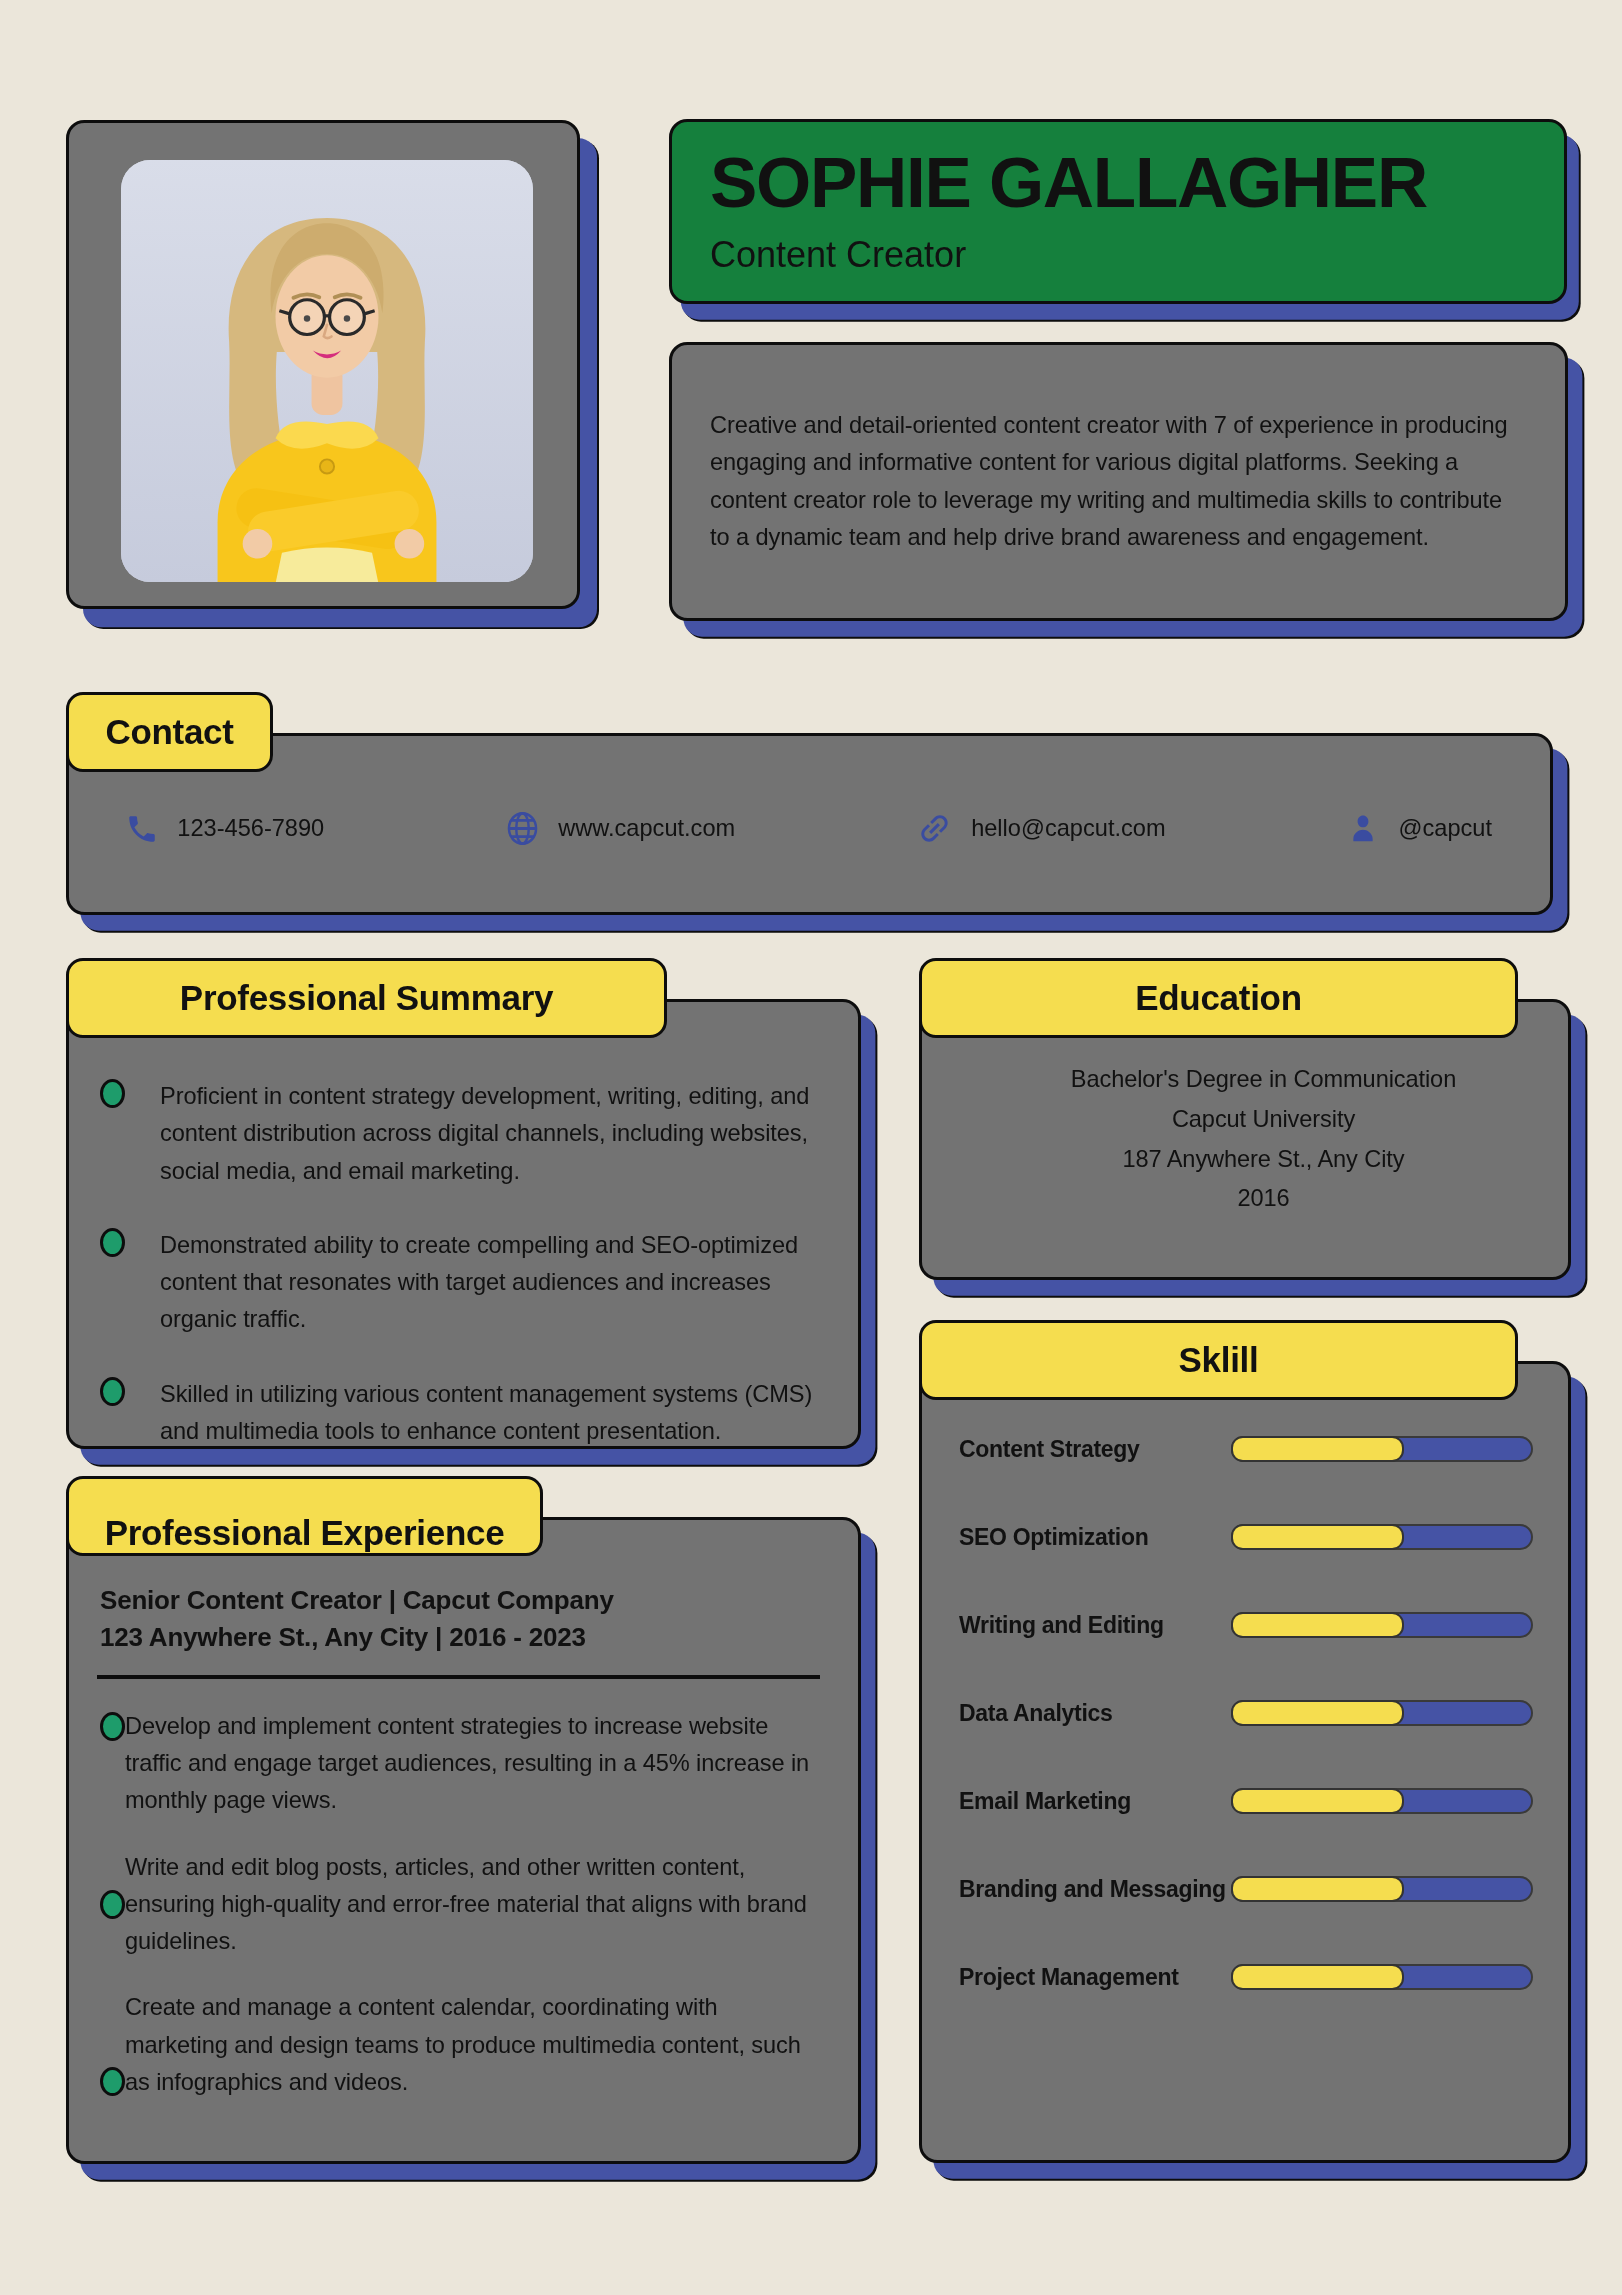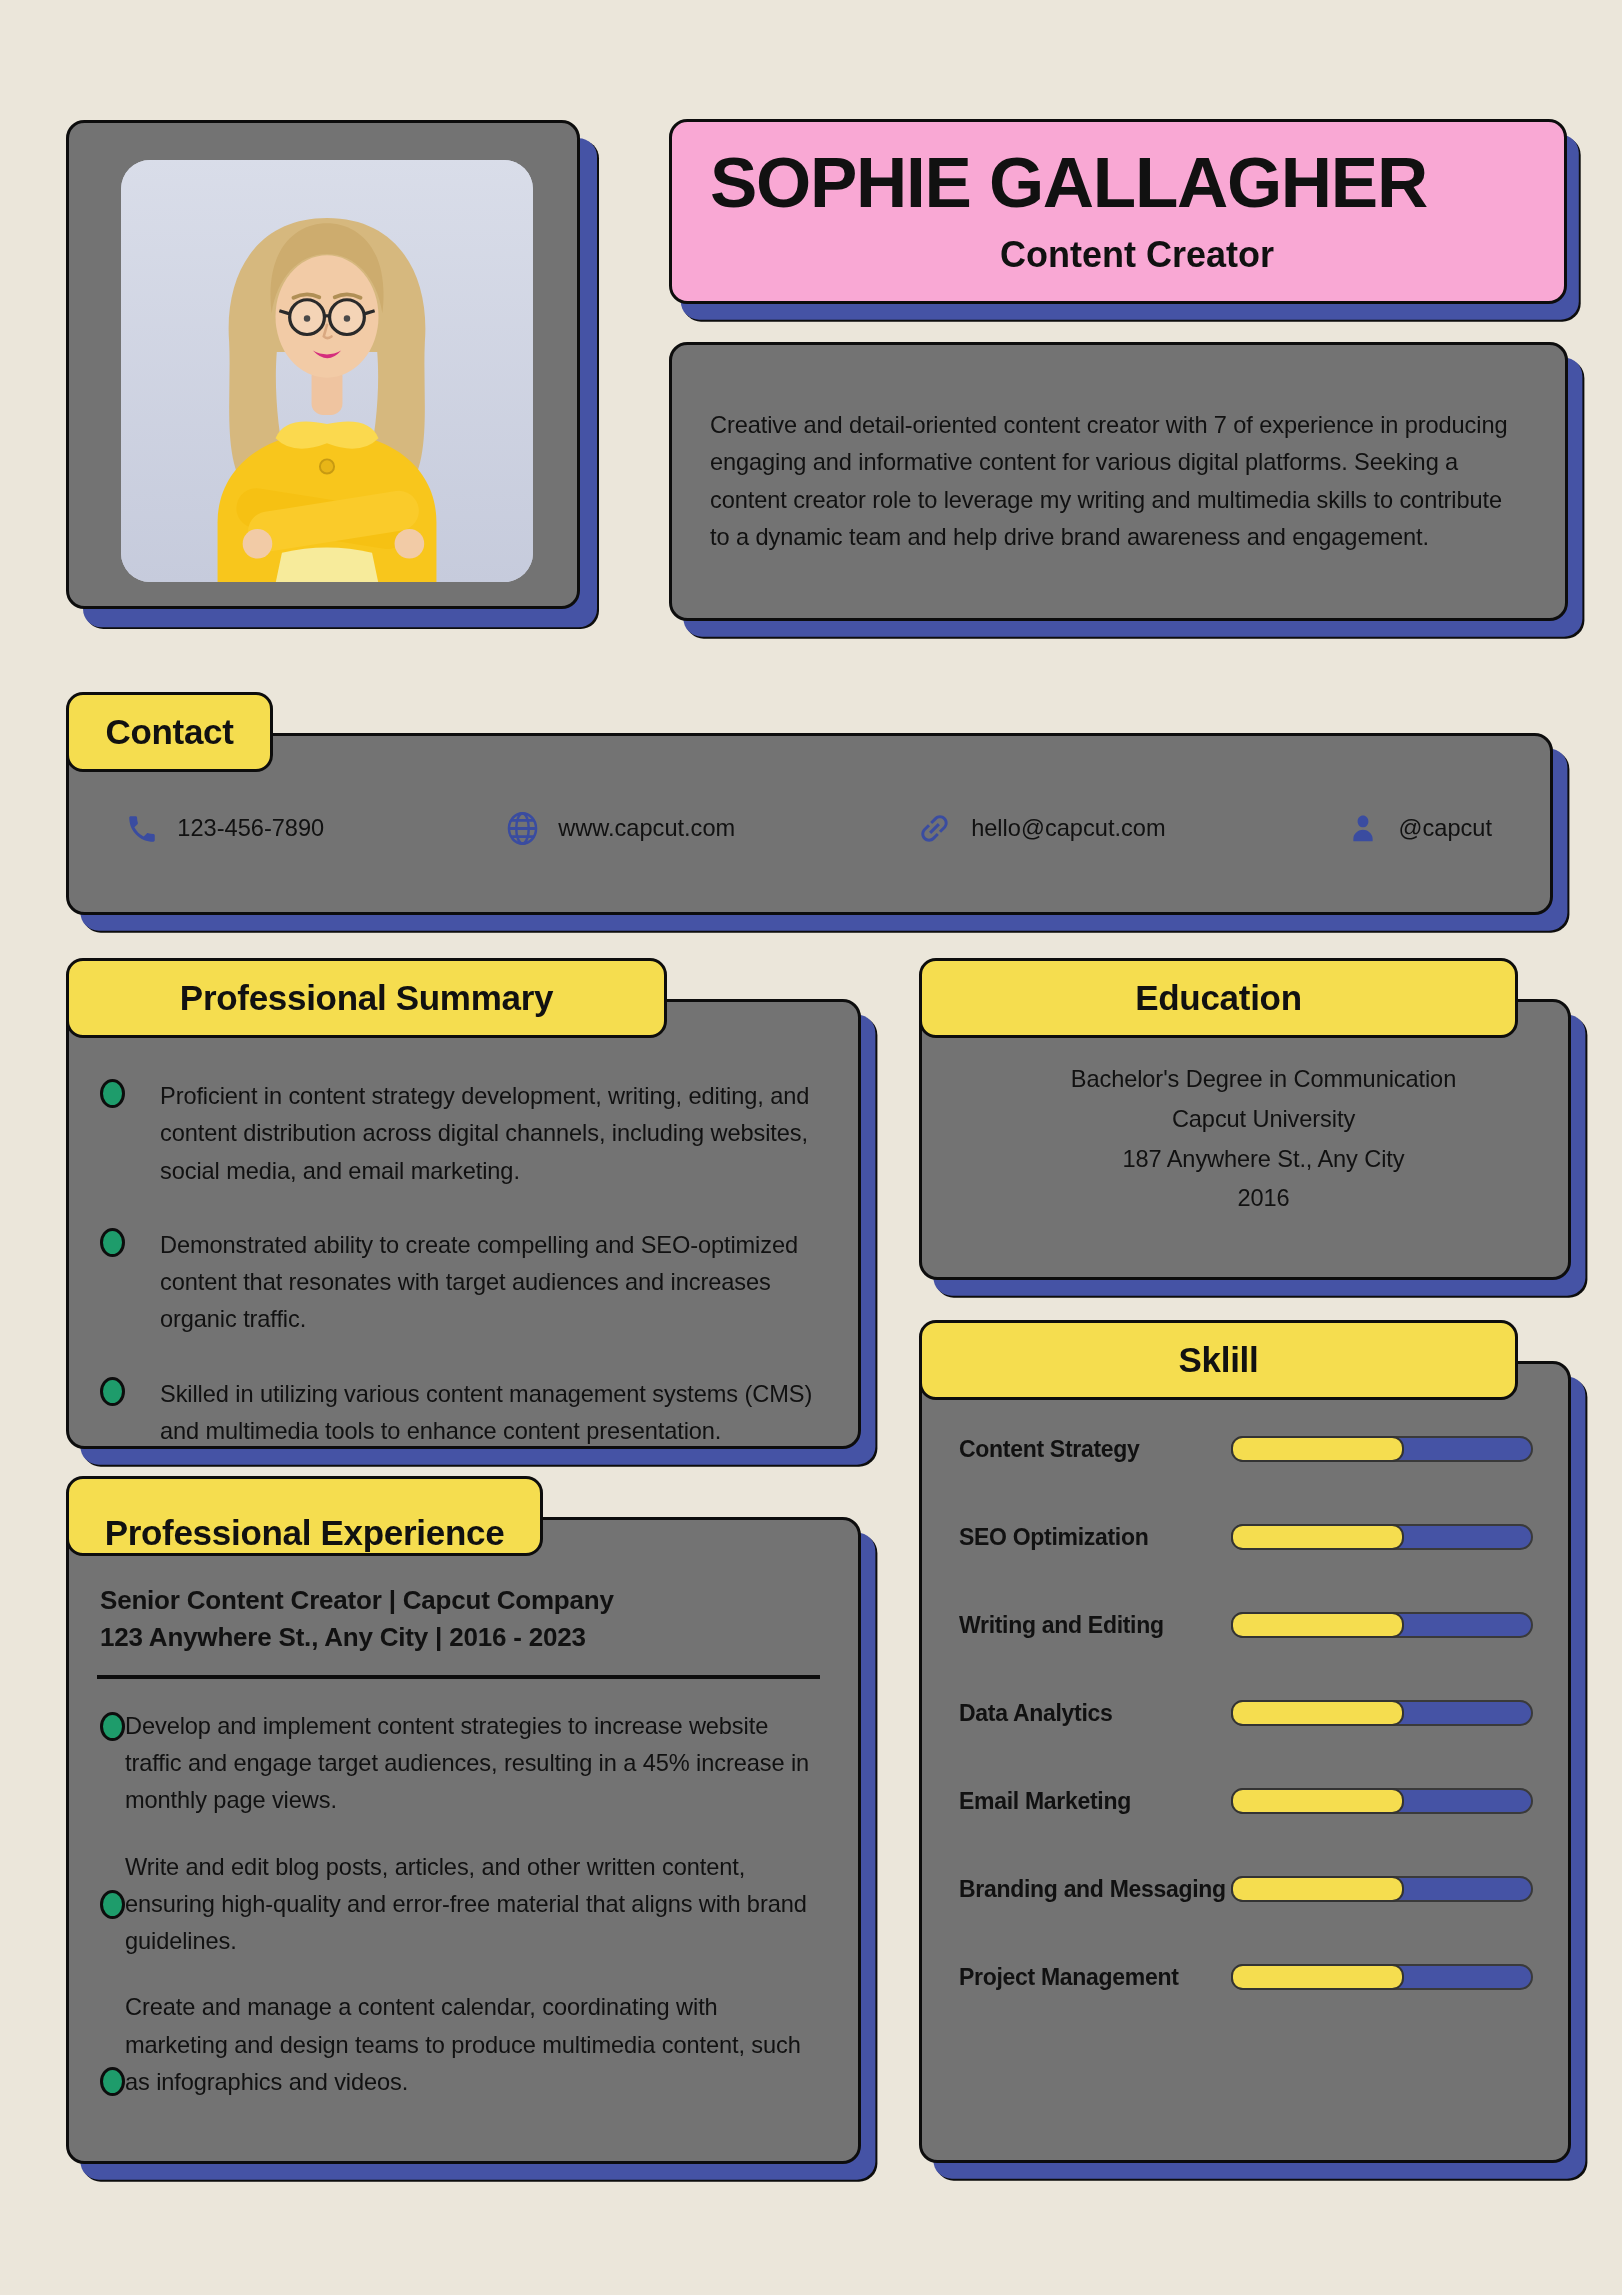--- a/index.html
+++ b/index.html
@@ -26,26 +26,26 @@
     border:3.3px solid #0D0D0D; flex-shrink:0;
   }
   
   .photo-card{ left:66px; top:120px; width:514px; height:489px;
     box-shadow:17px 18.3px 0 0 #4553A5, 19px 20px 0 0 #0D0D0D; }
   .photo-inner{ position:absolute; left:52px; top:37px; right:44px; bottom:23.6px;
     border-radius:29px; overflow:hidden; background:#CfD4E2; }
   .photo-inner svg{ width:100%; height:100%; display:block; }
   .name-banner{
     position:absolute; left:669px; top:119px; width:898px; height:185px;
-    background:#f9a8d4; border:3.9px solid #0D0D0D; border-radius:18.3px; z-index:2;
+    background:#15803d; border:3.9px solid #0D0D0D; border-radius:18.3px; z-index:2;
     display:flex; flex-direction:column; justify-content:center; padding-left:38px;
     box-shadow:11.8px 15.7px 0 0 #4553A5, 13.7px 17.7px 0 0 #0D0D0D;
   }
   .person-name{ font-size:71px; font-weight:700; letter-spacing:-1.3px; line-height:1; }
-  .person-role{ font-size:36px; font-weight:700; margin-top:16px;text-align:center; }
+  .person-role{ font-size:36px; font-weight:400; margin-top:16px; }
   .about-card{ left:669px; top:342px; width:899px; height:279px; }
   .about-card .card-content{ display:flex; align-items:center; padding:0 38px; }
   .about-text{ font-size:23.6px; line-height:1.58; letter-spacing:-0.1px; }
   
   .contact-tab{ left:66px; top:692px; width:207px; }
   .contact-card{ left:66px; top:733px; width:1487px; height:182px; }
   .contact-card .card-content{
     display:flex; align-items:center; justify-content:space-between;
     padding:9.2px 58px 0 56px;
   }

